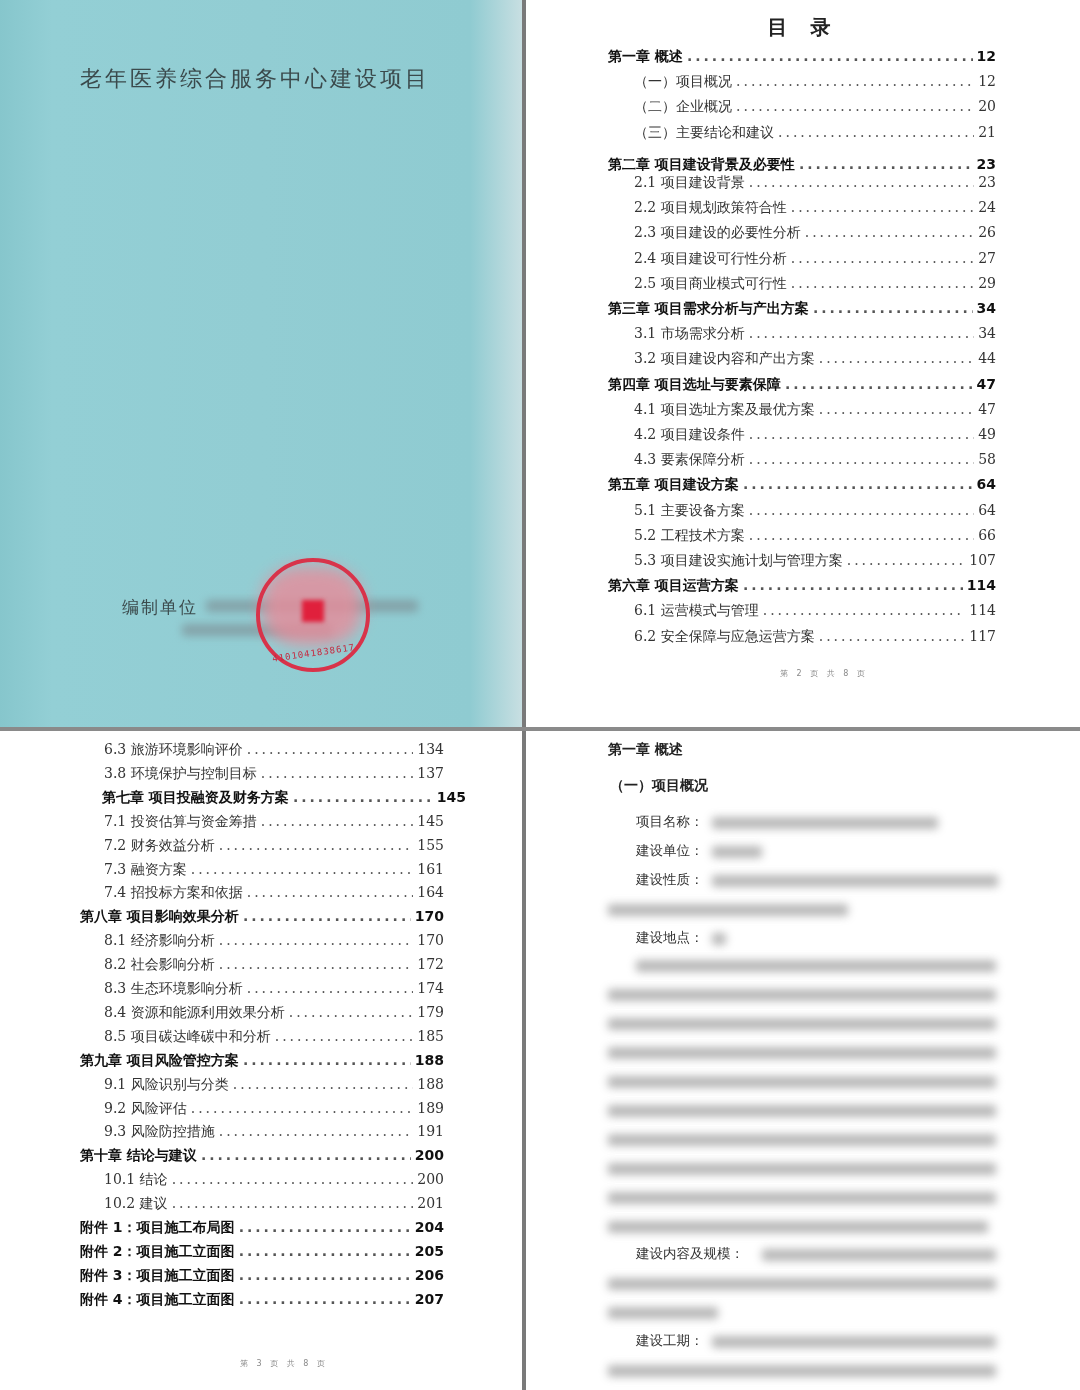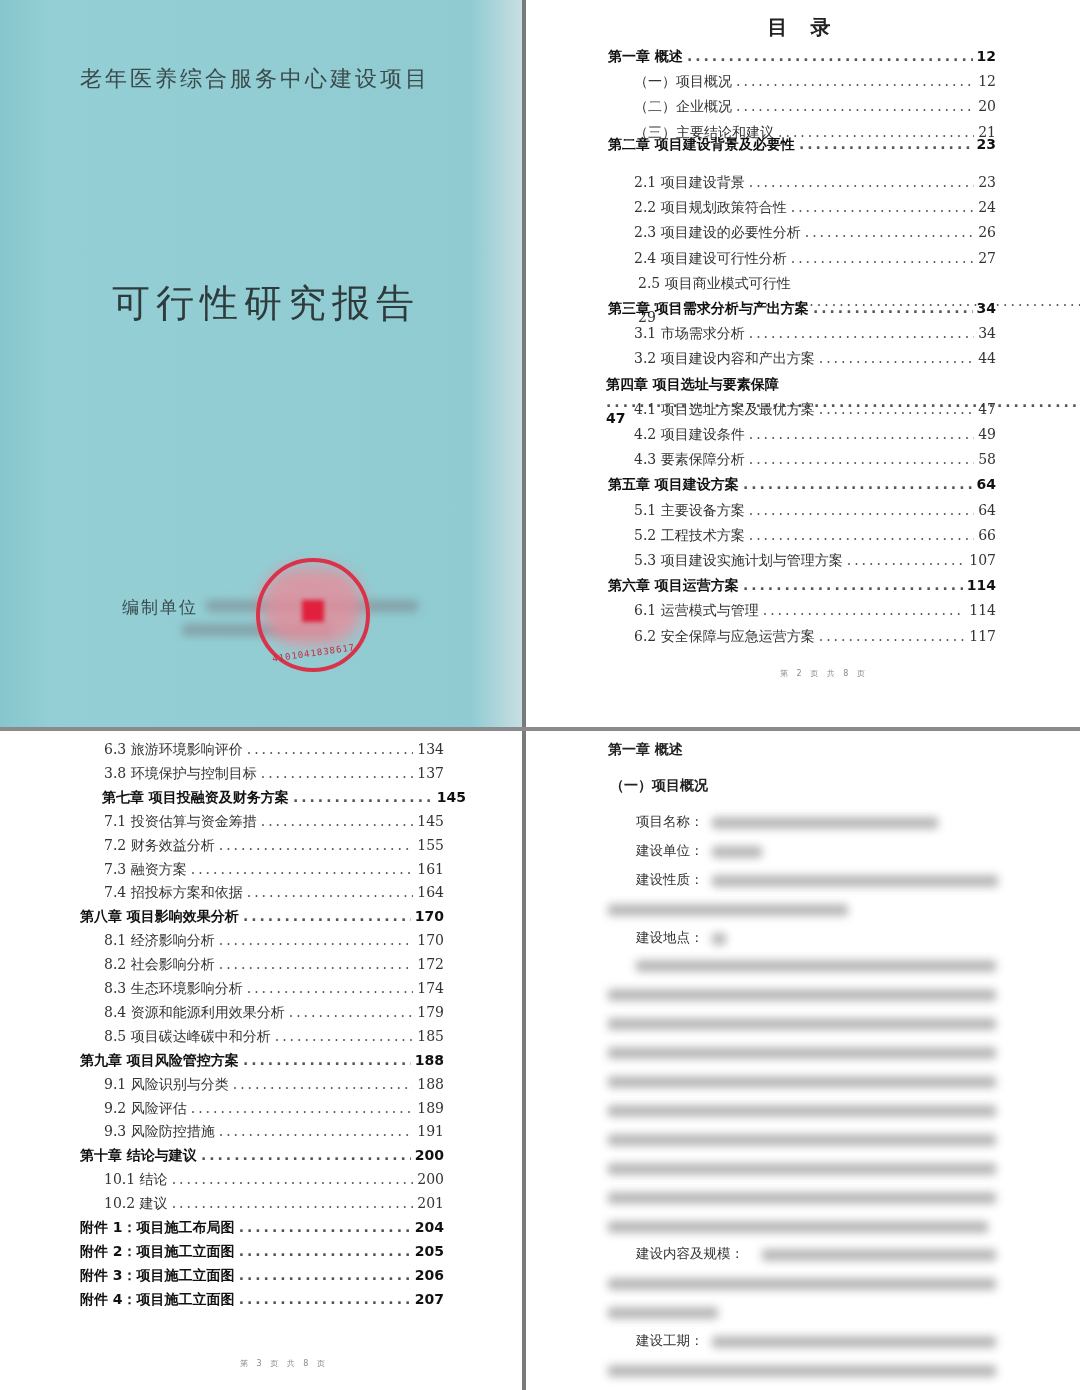--- a/index.html
+++ b/index.html
@@ -30,21 +30,20 @@
   .b-h1{position:absolute;left:82px;top:10px;font-family:"DejaVu Sans","Liberation Sans",sans-serif;font-weight:bold;font-size:14px;color:#222;}
   .b-h2{position:absolute;left:84px;top:46px;font-family:"DejaVu Sans","Liberation Sans",sans-serif;font-weight:bold;font-size:14px;color:#222;}
   .b-field{position:absolute;left:110px;font-size:13.5px;color:#333;}
   .b-blur{position:absolute;height:12px;background:#9a9a9a;filter:blur(4px);opacity:.7;border-radius:2px;}
 </style>
 </head>
 <body>
 
 <div class="quad" id="q-cover">
   <div class="cover-top">老年医养综合服务中心建设项目</div>
-  <div class="cover-title">可行性研究报告</div>
   <div class="cover-unit">编制单位</div>
   <div class="blur-bar" style="left:206px;top:600px;width:212px;height:12px;"></div>
   <div class="blur-bar" style="left:182px;top:624px;width:150px;height:12px;"></div>
   <div class="seal-blur"></div>
   <div class="seal"></div>
   <div class="seal-star"></div>
   <div class="seal-code">4101041838617</div>
 </div>
 
 <div class="quad" id="q-toc1">
@@ -63,21 +62,21 @@
       <div class="toc-row" style="left: 108px; width: 362px; top: 98.4px;">
         <span class="lbl">（二）企业概况</span>
         <span class="dots"></span>
         <span class="pg">20</span>
       </div>
       <div class="toc-row" style="left: 108px; width: 362px; top: 123.6px;">
         <span class="lbl">（三）主要结论和建议</span>
         <span class="dots"></span>
         <span class="pg">21</span>
       </div>
-      <div class="toc-row ch" style="left: 82px; width: 388px; top: 136px;">
+      <div class="toc-row ch" style="left: 82px; width: 388px; top: 156px;">
         <span class="lbl">第二章 项目建设背景及必要性</span>
         <span class="dots"></span>
         <span class="pg">23</span>
       </div>
       <div class="toc-row" style="left: 108px; width: 362px; top: 174px;">
         <span class="lbl">2.1 项目建设背景</span>
         <span class="dots"></span>
         <span class="pg">23</span>
       </div>
       <div class="toc-row" style="left: 108px; width: 362px; top: 199.2px;">
@@ -88,41 +87,41 @@
       <div class="toc-row" style="left: 108px; width: 362px; top: 224.4px;">
         <span class="lbl">2.3 项目建设的必要性分析</span>
         <span class="dots"></span>
         <span class="pg">26</span>
       </div>
       <div class="toc-row" style="left: 108px; width: 362px; top: 249.6px;">
         <span class="lbl">2.4 项目建设可行性分析</span>
         <span class="dots"></span>
         <span class="pg">27</span>
       </div>
-      <div class="toc-row" style="left: 108px; width: 362px; top: 274.8px; flex-direction: column;">
+      <div class="toc-row" style="left: 108px; width: 362px; top: 274.8px;">
         <span class="lbl">2.5 项目商业模式可行性</span>
         <span class="dots"></span>
         <span class="pg">29</span>
       </div>
       <div class="toc-row ch" style="left: 82px; width: 388px; top: 300px;">
         <span class="lbl">第三章 项目需求分析与产出方案</span>
         <span class="dots"></span>
         <span class="pg">34</span>
       </div>
       <div class="toc-row" style="left: 108px; width: 362px; top: 325.2px;">
         <span class="lbl">3.1 市场需求分析</span>
         <span class="dots"></span>
         <span class="pg">34</span>
       </div>
       <div class="toc-row" style="left: 108px; width: 362px; top: 350.4px;">
         <span class="lbl">3.2 项目建设内容和产出方案</span>
         <span class="dots"></span>
         <span class="pg">44</span>
       </div>
-      <div class="toc-row ch" style="left: 76px; width: 388px; top: 375.6px; flex-direction: column;">
+      <div class="toc-row ch" style="left: 82px; width: 388px; top: 375.6px;">
         <span class="lbl">第四章 项目选址与要素保障</span>
         <span class="dots"></span>
         <span class="pg">47</span>
       </div>
       <div class="toc-row" style="left: 108px; width: 362px; top: 400.8px;">
         <span class="lbl">4.1 项目选址方案及最优方案</span>
         <span class="dots"></span>
         <span class="pg">47</span>
       </div>
       <div class="toc-row" style="left: 108px; width: 362px; top: 426px;">

